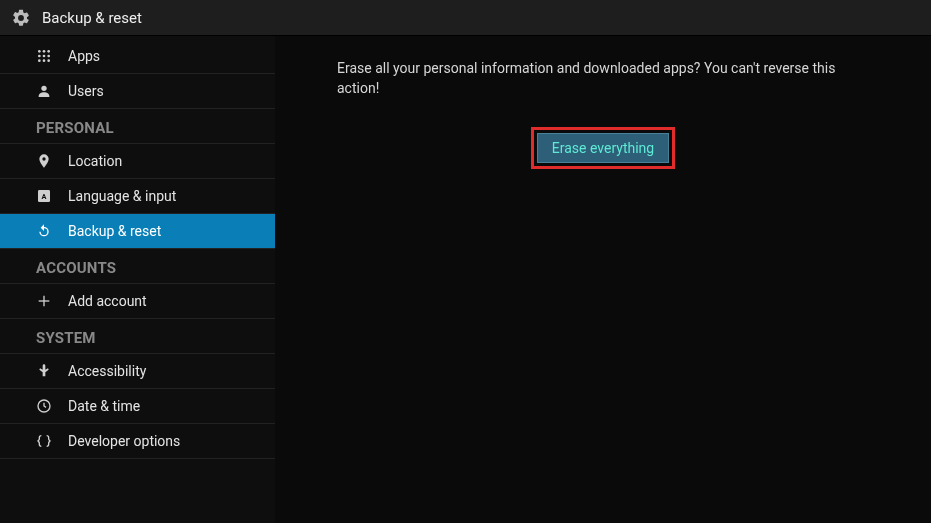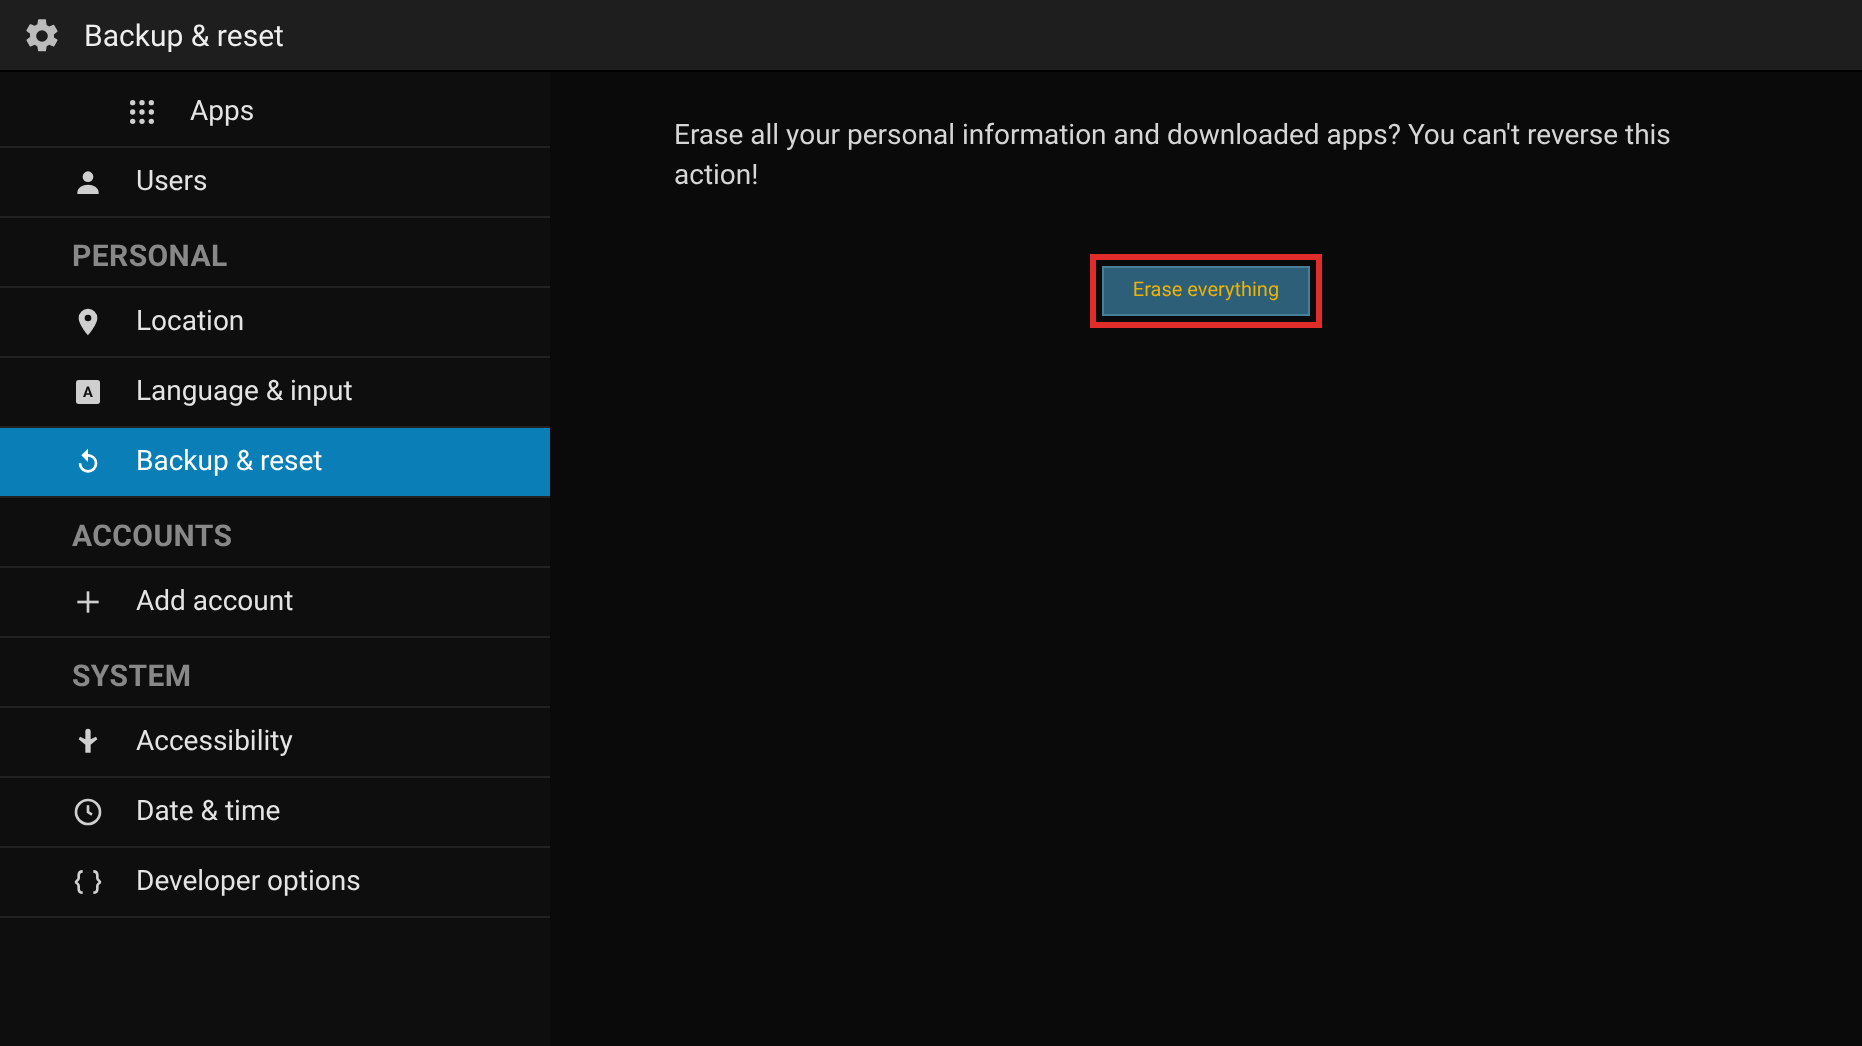--- a/index.html
+++ b/index.html
@@ -41,21 +41,21 @@
   .item {
     display: flex;
     align-items: center;
     height: 35px;
     padding-left: 36px;
     border-top: 1px solid #222;
     cursor: pointer;
     color: #e4e4e4;
     font-size: 14px;
   }
-  .item:first-child { border-top: none; margin-left: 27px; }
+  .item:first-child { border-top: none; }
   .item.active {
     background: #0a7fb7;
     color: #fff;
   }
   .item .icon {
     width: 22px;
     display: flex;
     align-items: center;
     justify-content: flex-start;
   }
@@ -76,23 +76,23 @@
     display: flex;
     justify-content: center;
   }
   .erase-highlight {
     border: 3px solid #e12c2c;
     padding: 3px;
     display: inline-block;
   }
   .erase-btn {
     background: #2d5f78;
-    color: #eab308;
+    color: #5eead4;
     border: 1px solid #4a7f99;
-    font-size: 10px;
+    font-size: 14px;
     padding: 6px 14px;
     cursor: pointer;
     font-family: inherit;
   }
   svg { display: block; }
 </style>
 </head>
 <body>
 
 <div class="header">

